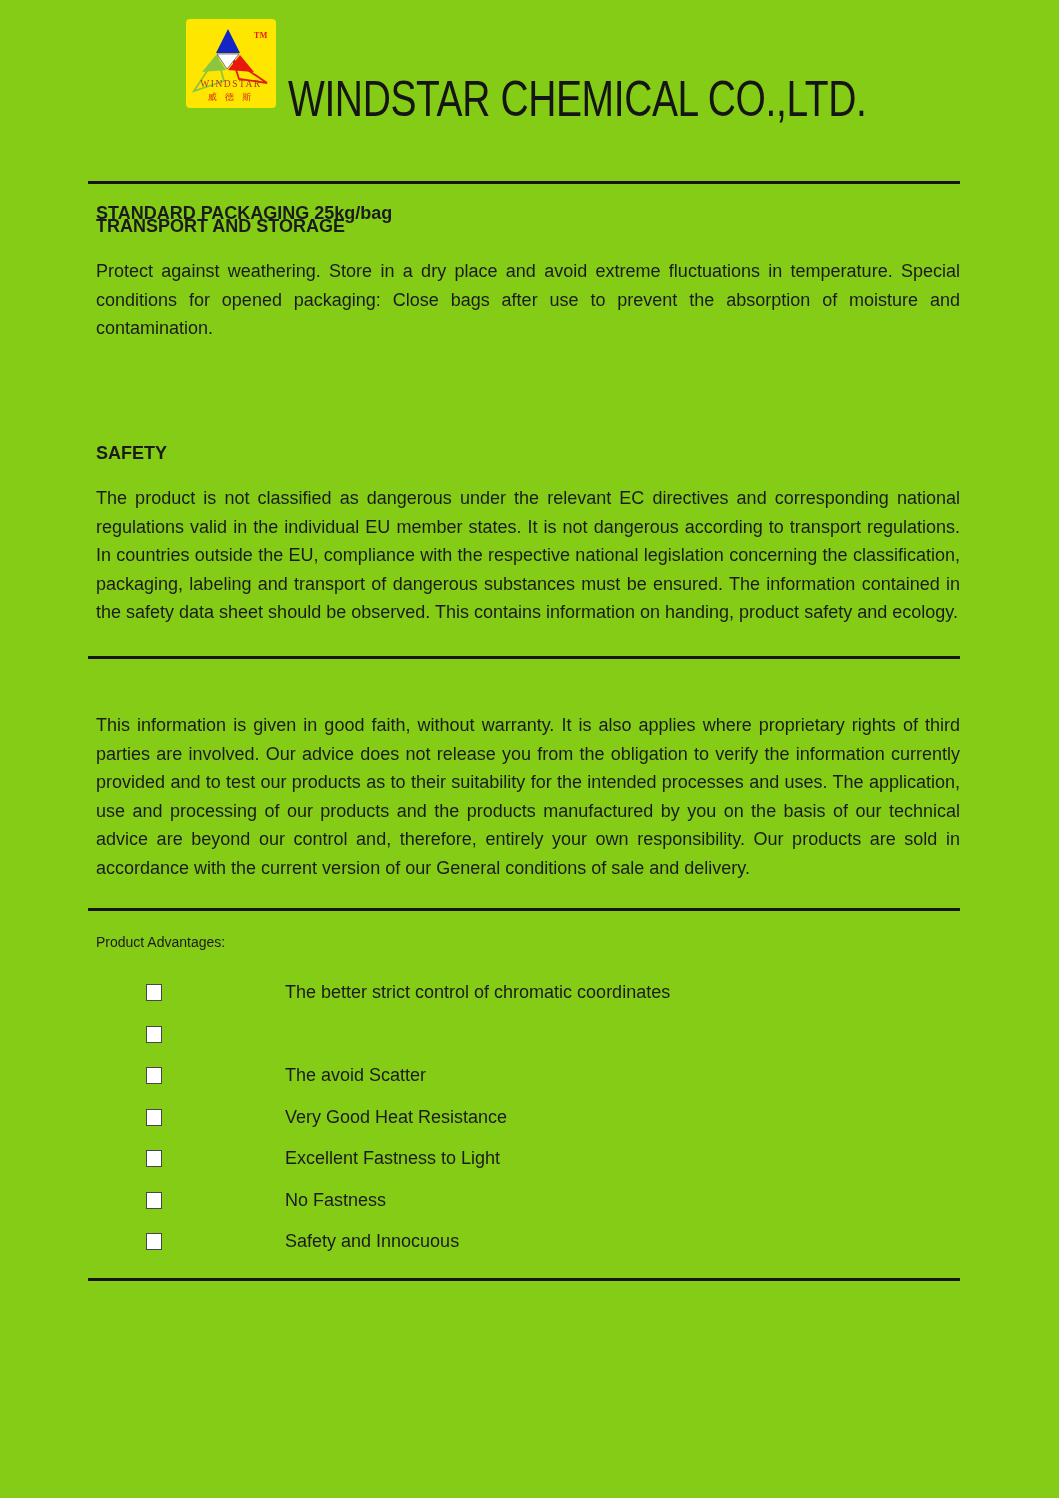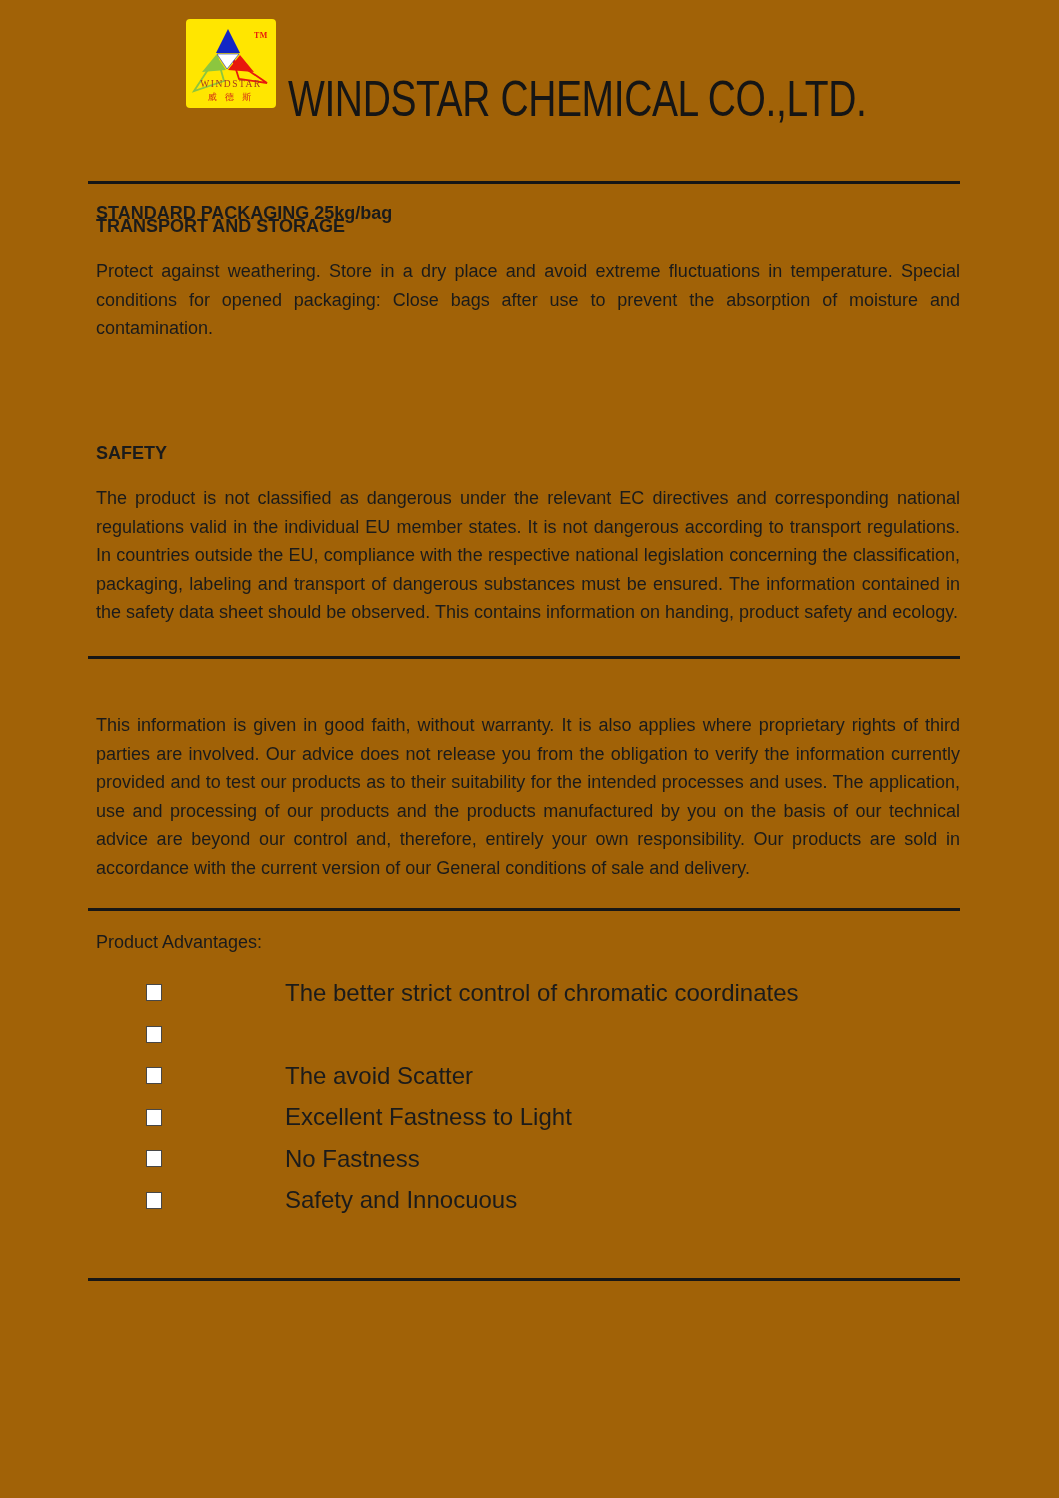--- a/index.html
+++ b/index.html
@@ -1,20 +1,20 @@
 <!DOCTYPE html>
 <html><head>
 <meta charset="utf-8">
 <style>
   html, body { margin: 0; padding: 0; background: #ffffff; }
   .page {
     position: relative;
     width: 1059px;
     height: 1498px;
-    background: #a16207;
+    background: #84cc16;
     font-family: "Liberation Sans", sans-serif;
     color: #1b1b1b;
     overflow: hidden;
   }
 
   
   .logo {
     position: absolute;
     left: 186px;
     top: 19px;
@@ -72,21 +72,21 @@
     margin-top: 14px;
   }
   .para-transport  { top: 243px; }
   .para-safety     { top: 470px; }
   .para-disclaimer { top: 697px; }
 
   .advantages-title {
     position: absolute;
     left: 96px;
     top: 931px;
-    font-size: 18px;
+    font-size: 14px;
     font-weight: 400;
     line-height: 22px;
   }
 
   
   .adv-list {
     position: absolute;
     left: 96px;
     top: 972px;
     width: 864px;
@@ -100,21 +100,21 @@
     box-sizing: border-box;
     width: 16px;
     height: 17px;
     margin-left: 50px;
     border: 1.5px solid #474747;
     background: #ffffff;
     flex: 0 0 auto;
   }
   .adv-label {
     margin-left: 123px;
-    font-size: 24px;
+    font-size: 18px;
     white-space: nowrap;
   }
 
   
   .logo text { user-select: none; }
 </style>
 </head>
 <body>
 
 <div class="page">
@@ -159,20 +159,24 @@
     </div>
     <div class="adv-row">
       <span class="adv-check"></span>
     </div>
     <div class="adv-row">
       <span class="adv-check"></span>
       <span class="adv-label">The avoid Scatter</span>
     </div>
     <div class="adv-row">
       <span class="adv-check"></span>
+      <span class="adv-label">Very Good Heat Resistance</span>
+    </div>
+    <div class="adv-row">
+      <span class="adv-check"></span>
       <span class="adv-label">Excellent Fastness to Light</span>
     </div>
     <div class="adv-row">
       <span class="adv-check"></span>
       <span class="adv-label">No Fastness</span>
     </div>
     <div class="adv-row">
       <span class="adv-check"></span>
       <span class="adv-label">Safety and Innocuous</span>
     </div>

